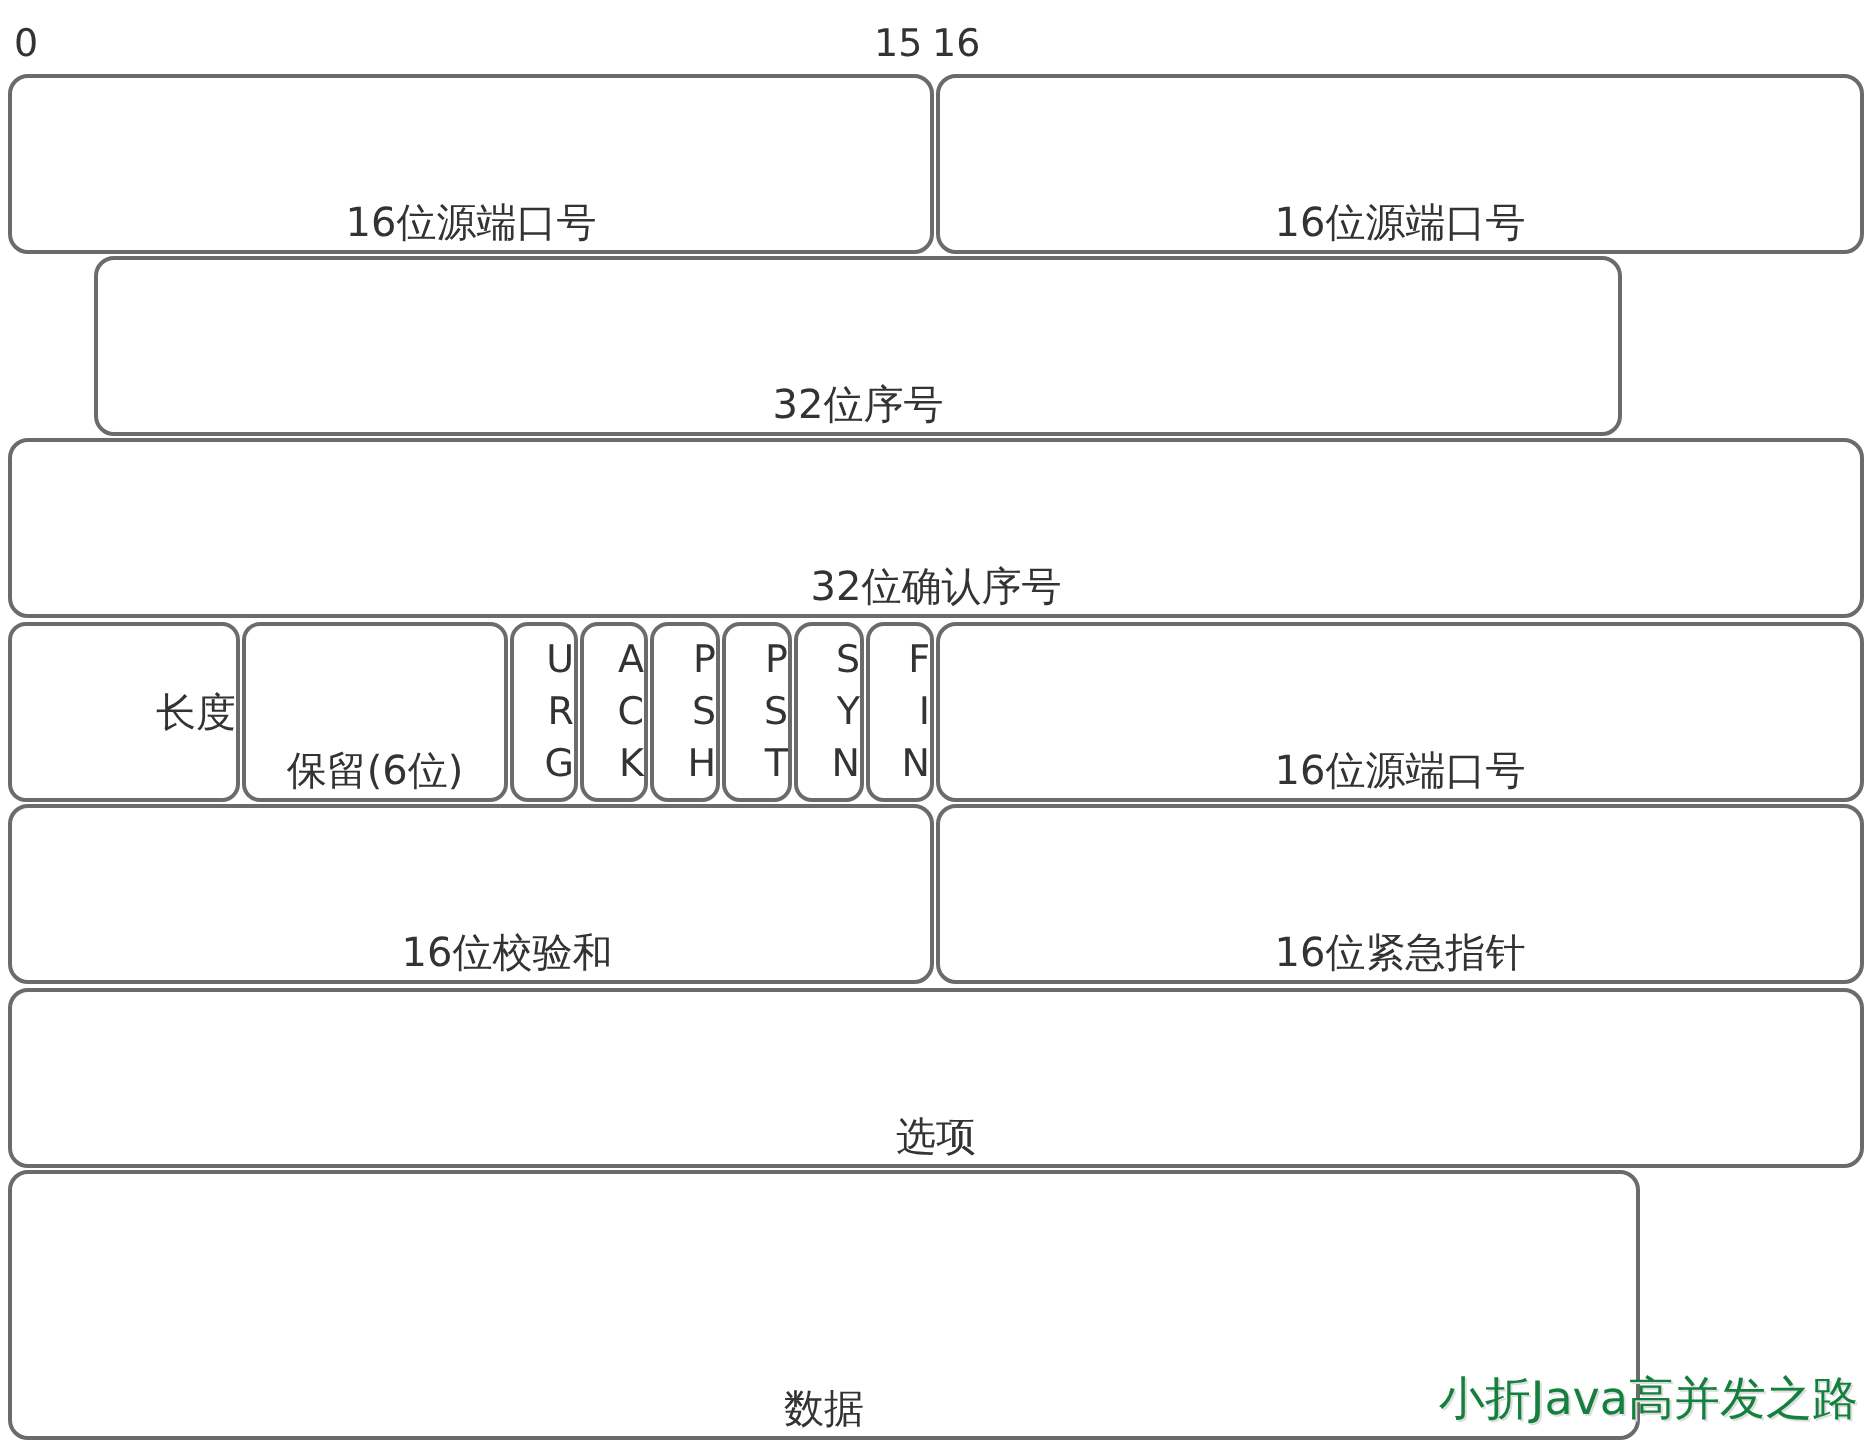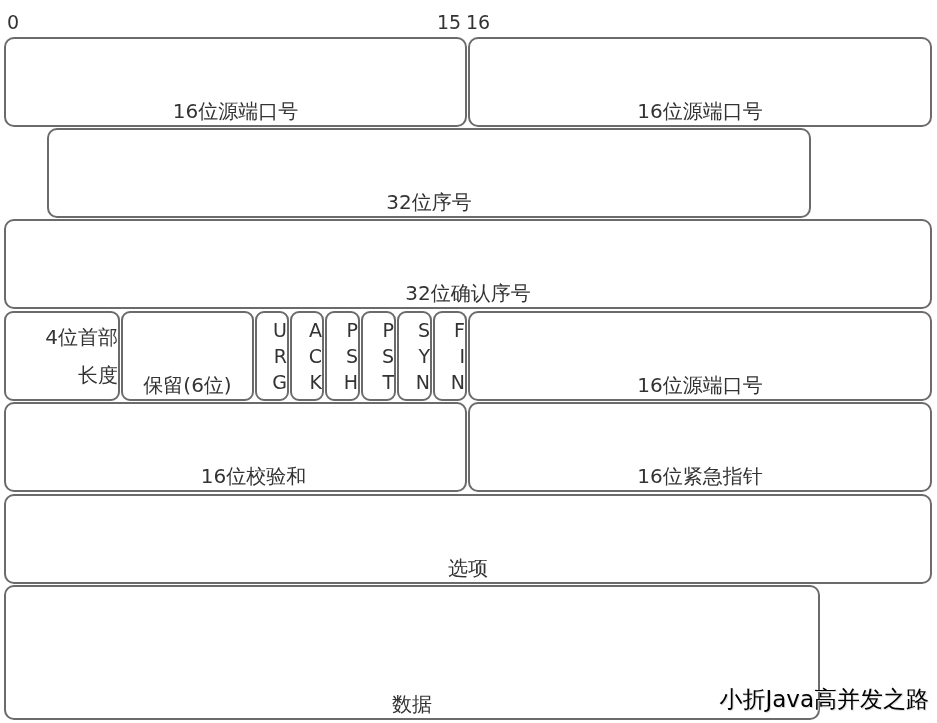--- a/index.html
+++ b/index.html
@@ -6,21 +6,21 @@
     body { width: 937px; height: 723px; position: relative; overflow: hidden;
            font-family: "DejaVu Sans", "Liberation Sans", sans-serif; color: #333333; }
     .bitlabel { position: absolute; top: 11px; font-size: 19px; color: #333; line-height: 22px; }
     .box { position: absolute; box-sizing: border-box; border: 2.5px solid #6b6b6b; border-radius: 10px;
            background: #fff; display: flex; align-items: flex-end; justify-content: center;
            font-size: 20px; color: #333; text-align: center; }
     .box.small { border-radius: 9px; }
     .flag { flex-direction: column; font-size: 19px; line-height: 26px; border-radius: 9px; }
     .flag span { display: block; }
     .two-line { flex-direction: column; line-height: 38px; }
-    .watermark { position: absolute; right: 8px; bottom: 8px; font-size: 23px; color: #000000;
+    .watermark { position: absolute; right: 8px; bottom: 8px; font-size: 23px; color: #15803d;
                  text-shadow: 1px 1px 0 #dddddd; letter-spacing: 0px; text-align: center; }
   </style>
 </head>
 <body>
 
 <div class="bitlabel" style="left:7px;">0</div>
 <div class="bitlabel" style="left:437px;">15</div>
 <div class="bitlabel" style="left:466px;">16</div>
 
 <div class="box" style="left:4px; top:37px; width:463px; height:90px;">
@@ -32,21 +32,20 @@
 
 <div class="box" style="left:15px; top:128px; width:764px; height:90px;margin-left:32px;">
   <span>32位序号</span>
 </div>
 
 <div class="box" style="left:4px; top:219px; width:928px; height:90px;">
   <span>32位确认序号</span>
 </div>
 
 <div class="box two-line small" style="left:4px; top:311px; width:116px; height:90px;">
-  <span>4位首部</span>
   <span>长度</span>
 </div>
 <div class="box small" style="left:121px; top:311px; width:133px; height:90px;">
   <span>保留(6位)</span>
 </div>
 
 <div class="box flag" style="left:255px; top:311px; width:34px; height:90px;">
   <span>U</span>
   <span>R</span>
   <span>G</span>

